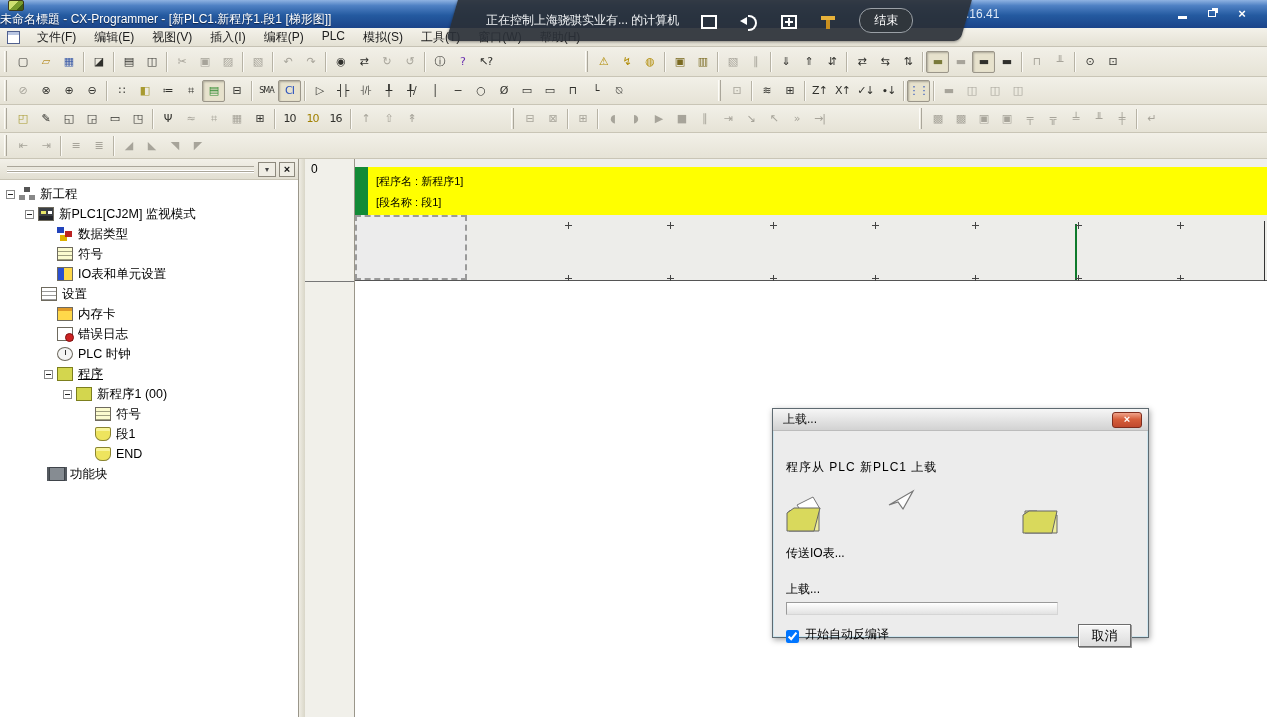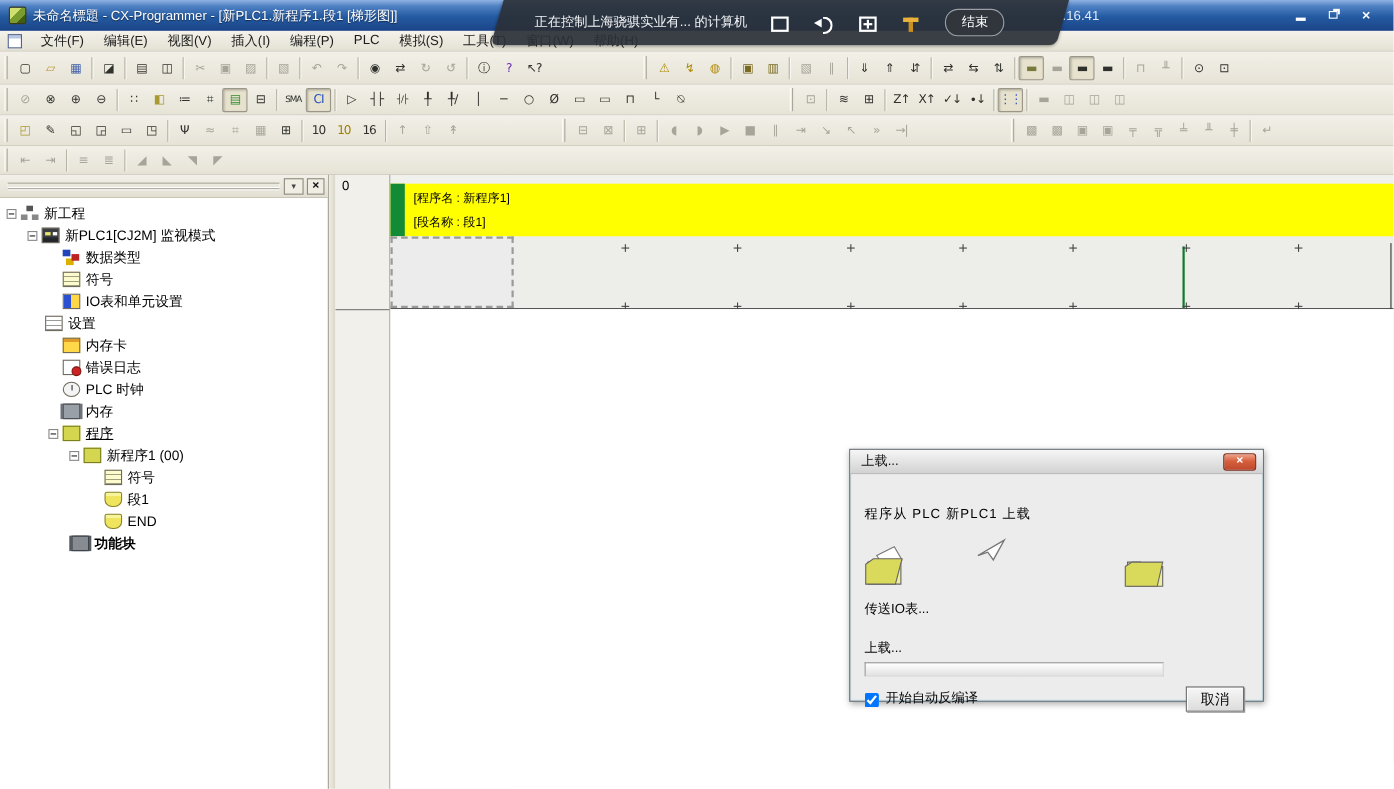--- a/index.html
+++ b/index.html
@@ -1,20 +1,20 @@
 <!DOCTYPE html>
 <html><head>
 <meta charset="utf-8">
 <style>
   * { margin:0; padding:0; box-sizing:border-box; }
   html,body { width:1267px; height:717px; overflow:hidden; }
   body { font-family:"Liberation Sans","DejaVu Sans",sans-serif; font-size:12px; background:#fff; position:relative; }
 
   
-  .titlebar { height:28px; background:linear-gradient(180deg,#8fb3e2 0%,#4f81c4 20%,#245aa0 55%,#1b4489 100%); display:flex; align-items:center; position:relative; }
+  .titlebar { height:28px; background:linear-gradient(180deg,#8fb3e2 0%,#4f81c4 20%,#245aa0 55%,#1b4489 100%); display:flex; position:relative;flex-direction:column; }
   .app-icon { width:16px; height:16px; margin:0 6px 0 8px; border:1px solid #3a3a1a; background:linear-gradient(135deg,#cfe070 0 40%,#7a9c2e 40% 70%,#3f5e14 70%); border-radius:2px; }
   .title-text { color:#fff; font-size:12px; text-shadow:0 1px 1px rgba(0,0,0,.5); white-space:nowrap; }
   .ip-suffix { position:absolute; left:966px; top:7px; color:#dfe9f6; font-size:12px; }
   .win-btns { position:absolute; right:14px; top:6px; display:flex; gap:8px; }
   .wb { width:22px; height:15px; display:flex; align-items:center; justify-content:center; color:#fff; }
   .wb-min-bar { width:9px; height:3px; background:#fff; margin-top:7px; }
   .wb-restore-box { width:8px; height:7px; border:1px solid #fff; box-shadow:3px -3px 0 -1px #fff; }
   .wb-close-x { font-size:13px; font-weight:bold; line-height:10px; }
 
   
@@ -636,25 +636,20 @@
         <div class="tree-row" style="padding-left: 44px;">
           <span class="exp-sp"></span>
           <span class="ti ti-errorlog"></span>
           <span class="lbl">错误日志</span>
         </div>
         <div class="tree-row" style="padding-left: 44px;">
           <span class="exp-sp"></span>
           <span class="ti ti-clock"></span>
           <span class="lbl">PLC 时钟</span>
         </div>
-        <div class="tree-row" style="padding-left: 44px;">
-          <span class="exp-sp"></span>
-          <span class="ti ti-memory"></span>
-          <span class="lbl">内存</span>
-        </div>
         <div class="tree-row" style="padding-left: 44px; text-decoration: underline;">
           <span class="exp"></span>
           <span class="ti ti-program"></span>
           <span class="lbl">程序</span>
         </div>
         <div class="tree-row" style="padding-left: 63px;">
           <span class="exp"></span>
           <span class="ti ti-program1"></span>
           <span class="lbl">新程序1 (00)</span>
         </div>
@@ -666,21 +661,21 @@
         <div class="tree-row" style="padding-left: 82px;">
           <span class="exp-sp"></span>
           <span class="ti ti-section"></span>
           <span class="lbl">段1</span>
         </div>
         <div class="tree-row" style="padding-left: 82px;">
           <span class="exp-sp"></span>
           <span class="ti ti-section"></span>
           <span class="lbl">END</span>
         </div>
-        <div class="tree-row" style="padding-left: 52px; font-weight: bold;">
+        <div class="tree-row" style="padding-left: 36px;">
           <span class="exp-sp"></span>
           <span class="ti ti-funcblock"></span>
           <span class="lbl">功能块</span>
         </div>
       </div>
   </div>
 
   <div class="splitter"></div>
 
   <div class="ladder">

